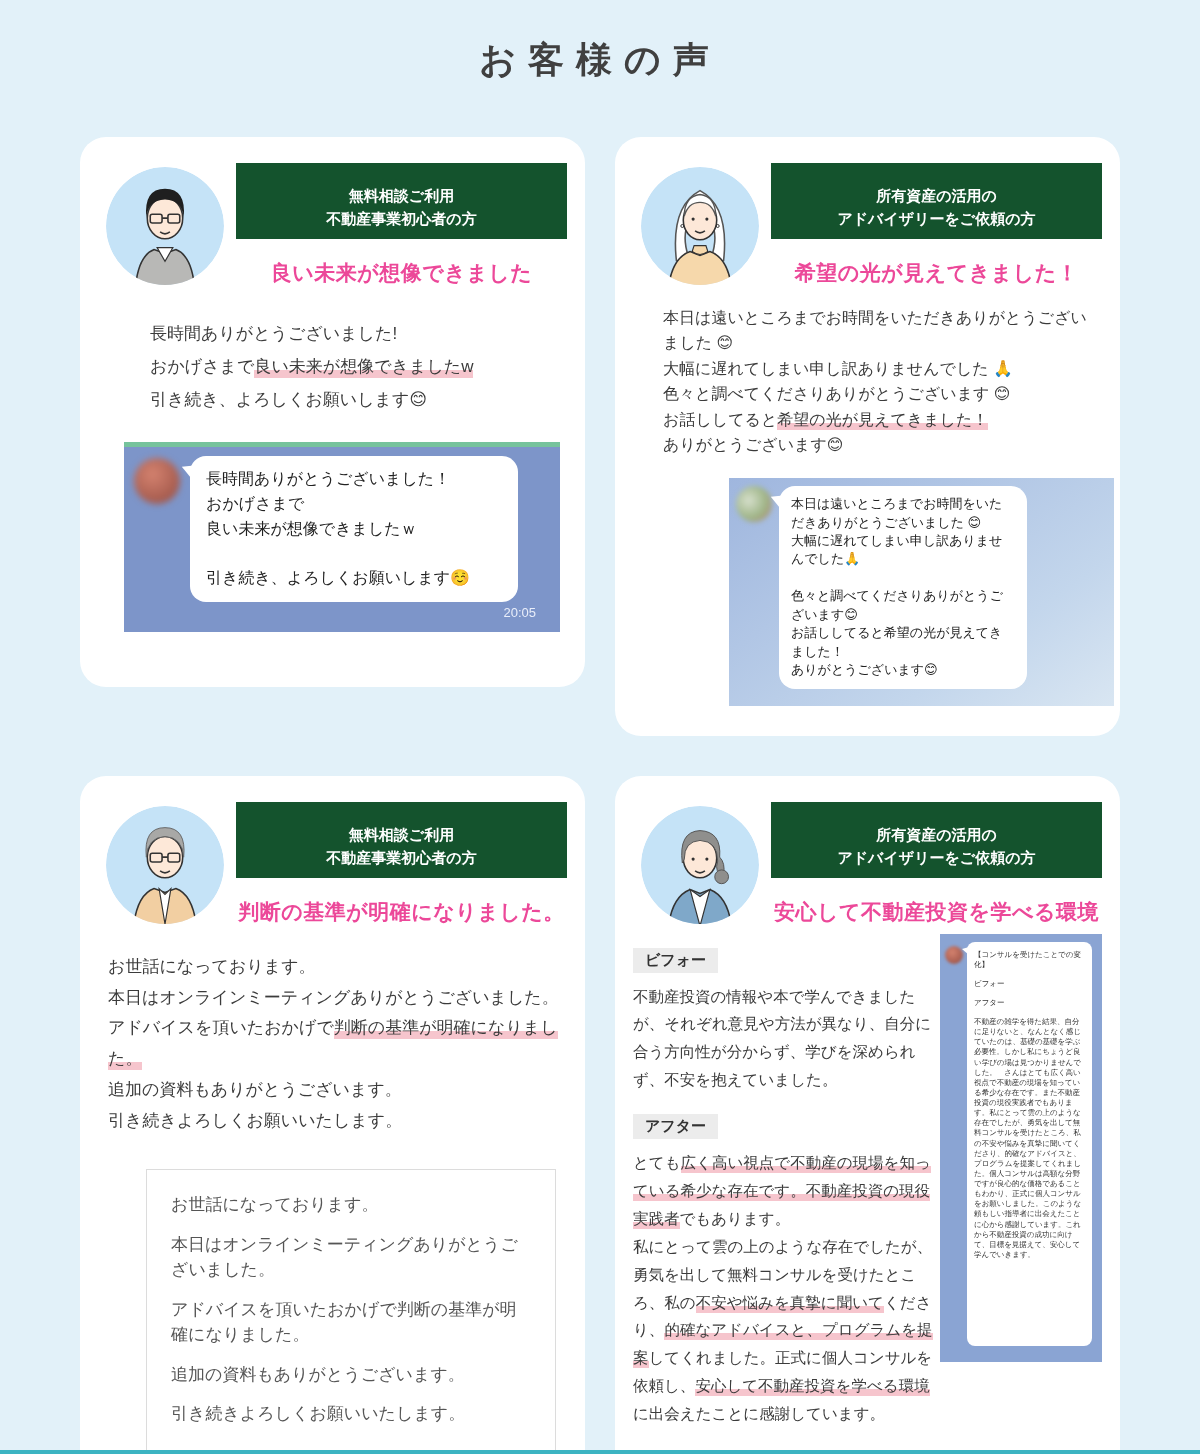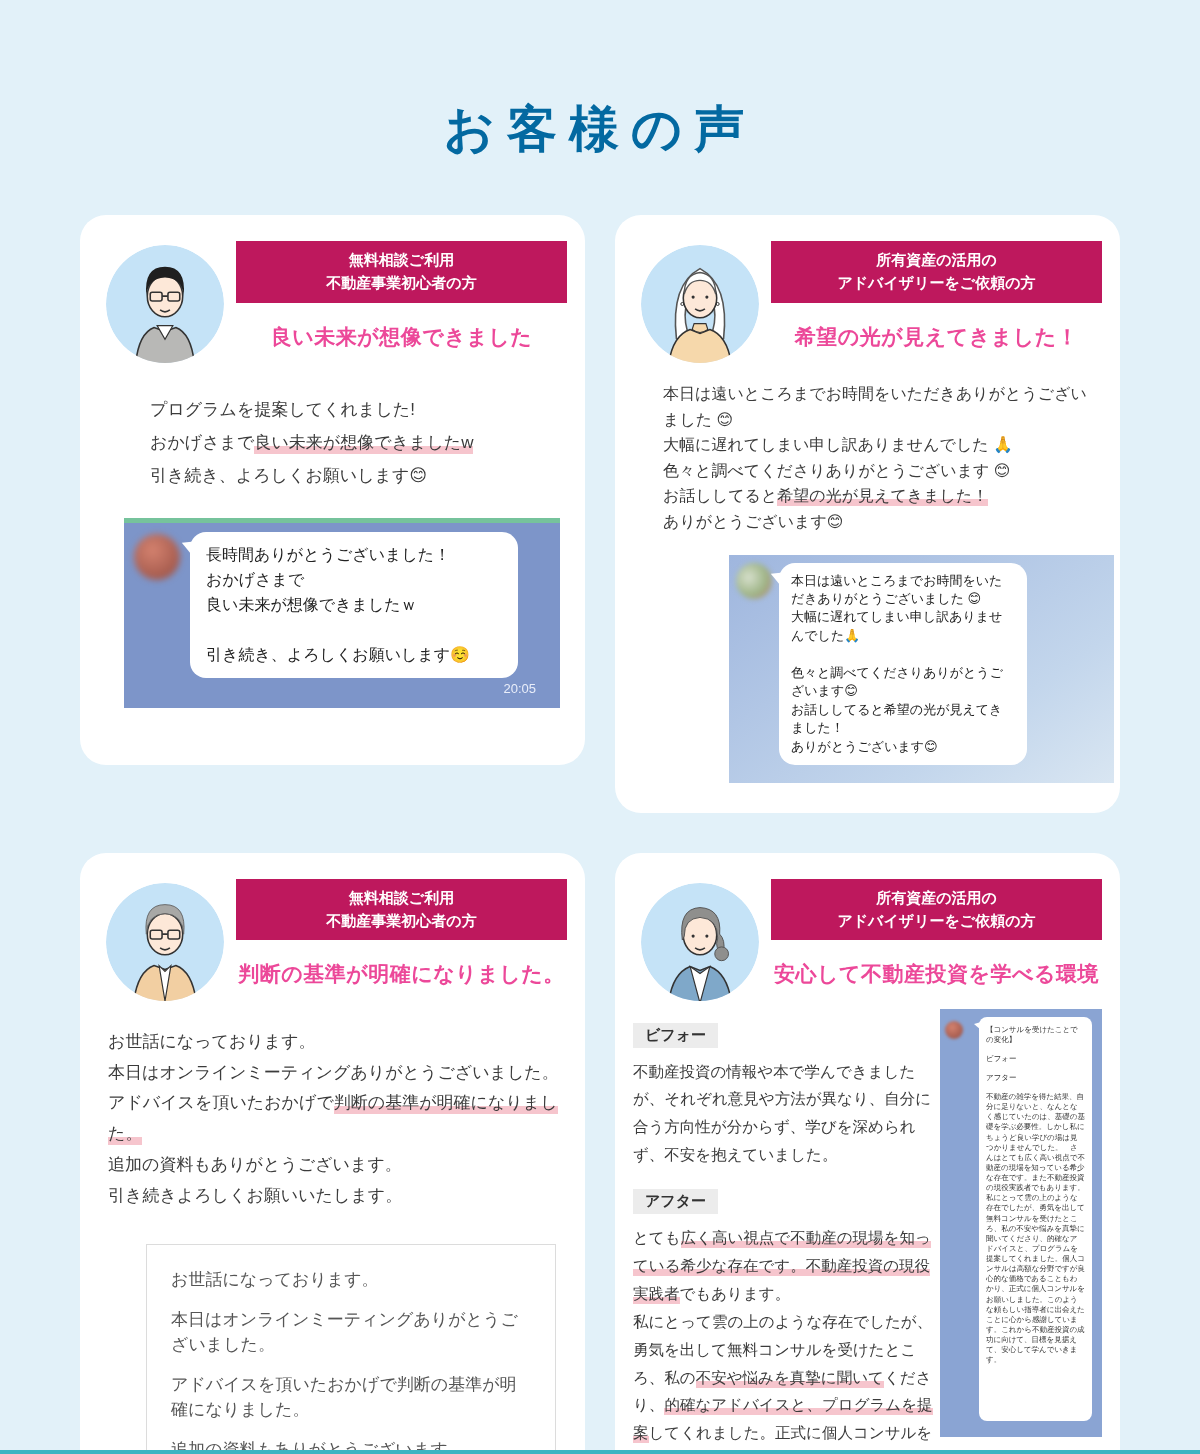--- a/index.html
+++ b/index.html
@@ -5,26 +5,26 @@
   * { margin:0; padding:0; box-sizing:border-box; }
   html,body { width:1200px; }
   body {
     height:1454px;
     background:#e2f1f9;
     font-family:"Liberation Sans","DejaVu Sans",sans-serif;
     position:relative;
     overflow:hidden;
   }
   .title {
-    padding-top:96px;
+    padding-top:36px;
     text-align:center;
-    font-size:50px;
+    font-size:36px;
     font-weight:900;
     letter-spacing:12px;
-    color:#0369a1;
+    color:#404040;
   }
   .cards {
     margin-top:52px;
     display:grid;
     grid-template-columns:505px 505px;
     justify-content:center;
     column-gap:30px;
     row-gap:40px;
     align-items:start;
   }
@@ -32,22 +32,22 @@
     background:#ffffff;
     border-radius:26px;
     padding:26px 18px 30px;
     min-height:550px;
   }
   .card-header { display:flex; align-items:flex-start; }
   .avatar { width:118px; height:118px; flex:none; margin:4px 12px 0 8px; }
   .avatar svg { width:100%; height:100%; display:block; }
   .header-right { flex:1; display:flex; flex-direction:column; align-items:center; min-width:0; }
   .badge {
-    background:#be185d; color:#fff; width:100%;
-    text-align:center; padding:7px 4px 8px;
+    background:#14532d; color:#fff; width:100%;
+    text-align:center; padding:21px 4px 8px;
     font-size:15px; font-weight:700; line-height:1.55;
     white-space:nowrap;
   }
   .headline {
     color:#ec4899; font-weight:800; font-size:21px;
     margin-top:20px; letter-spacing:0.5px; white-space:nowrap;
   }
   .hl { background:linear-gradient(transparent 64%, #f6c5cd 64%); padding-bottom:2px; }
 
   .body { color:#3b3b3b; }
@@ -105,21 +105,21 @@
   .ba-col { flex:1; min-width:0; }
   .ba-label {
     display:inline-block; background:#ececec; color:#333;
     font-weight:700; font-size:15px; padding:3px 12px; margin-bottom:10px;
   }
   .ba-text { font-size:15.5px; line-height:1.8; color:#3b3b3b; margin-bottom:20px; }
 
   .mini-shot {
     width:162px; flex:none; height:428px; margin-top:-14px;
     background:#8aa4d3; position:relative;
-    padding:8px 10px 12px 39px; overflow:hidden;
+    padding:8px 10px 12px 27px; overflow:hidden;
   }
   .mini-avatar {
     position:absolute; left:5px; top:12px; width:18px; height:18px; border-radius:50%;
     background:radial-gradient(circle at 40% 35%, #d4826f 0%, #a2584b 75%);
     filter:blur(1.5px);
   }
   .mini-bubble {
     background:#fff; border-radius:8px; padding:8px 7px 10px;
     font-size:7.5px; line-height:1.35; color:#333; position:relative; min-height:404px;
   }
@@ -165,21 +165,21 @@
         </div>
         <div class="header-right">
           <div class="badge">
             <div>無料相談ご利用</div>
             <div>不動産事業初心者の方</div>
           </div>
           <div class="headline">良い未来が想像できました</div>
         </div>
       </div>
       <div class="body body1">
-          <div class="rich-para"><span>プログラムを提案してくれました!</span></div>
+          <div class="rich-para"><span>長時間ありがとうございました!</span></div>
           <div class="rich-para"><span>おかげさまで</span><span class="hl">良い未来が想像できましたw</span></div>
           <div class="rich-para"><span>引き続き、よろしくお願いします😊</span></div>
         </div>
       <div class="chat chat1">
         <div class="green-strip"></div>
         <div class="blur-avatar"></div>
         <div class="bubble bubble1">
             <div class="chat-line">長時間ありがとうございました！</div>
             <div class="chat-line">おかげさまで</div>
             <div class="chat-line">良い未来が想像できましたｗ</div>

